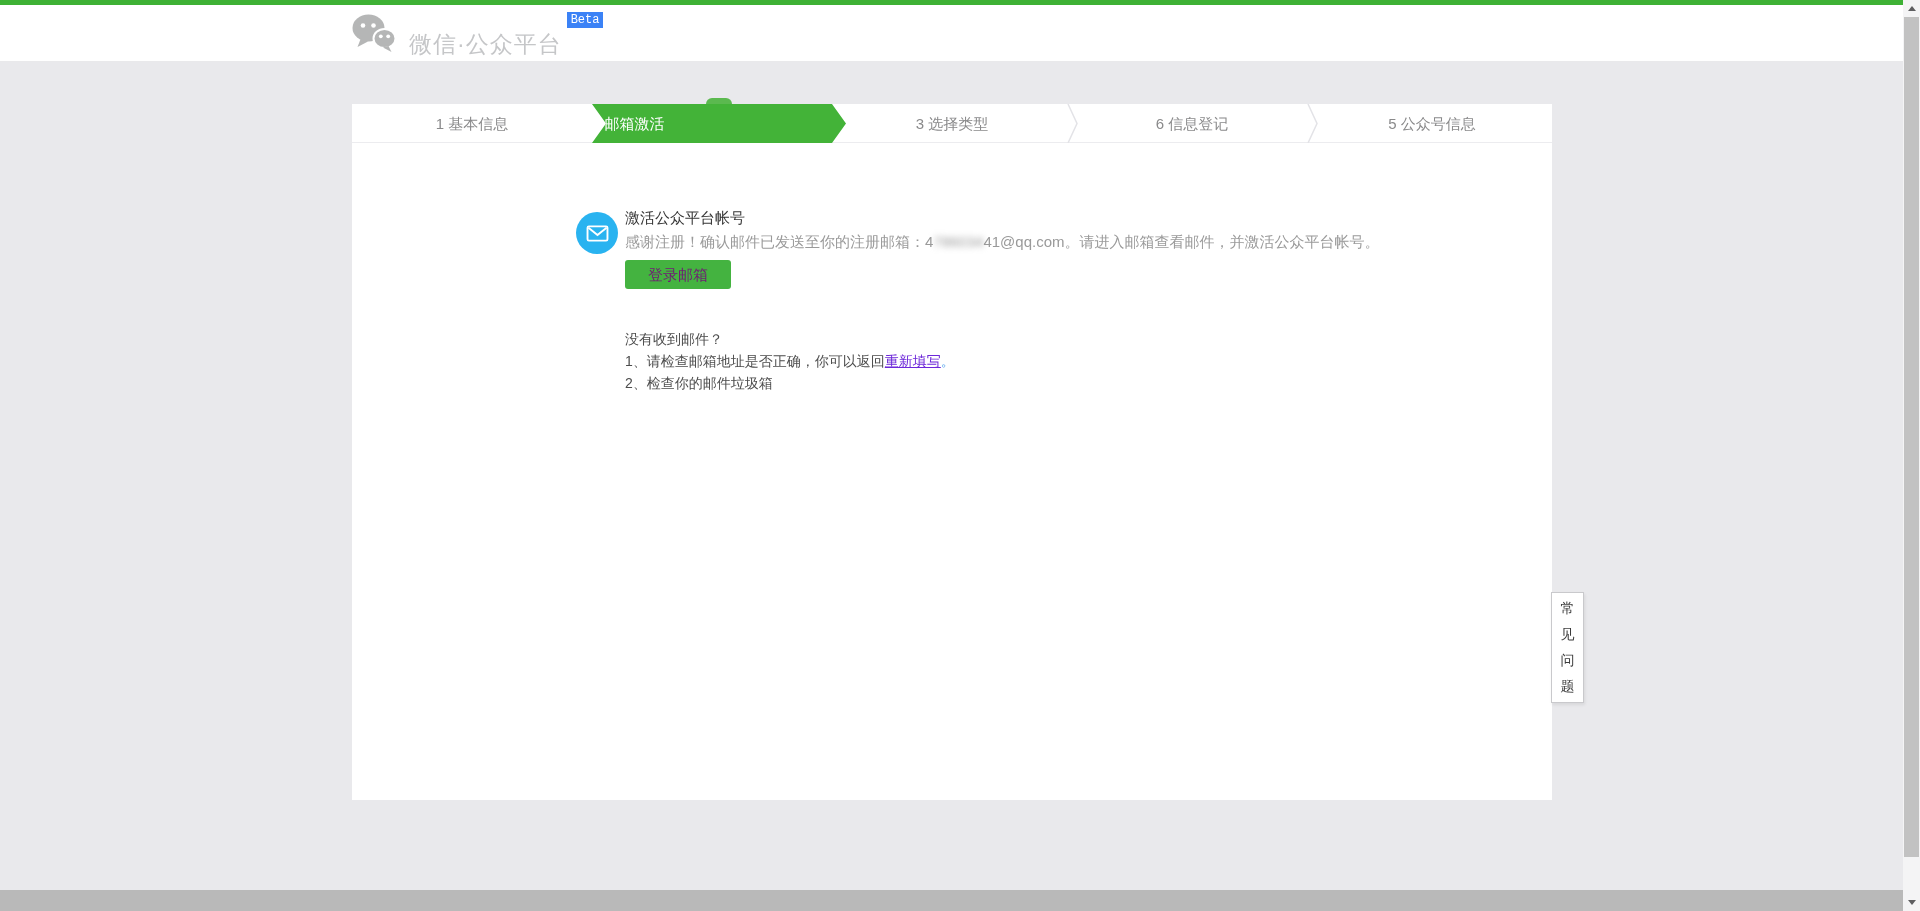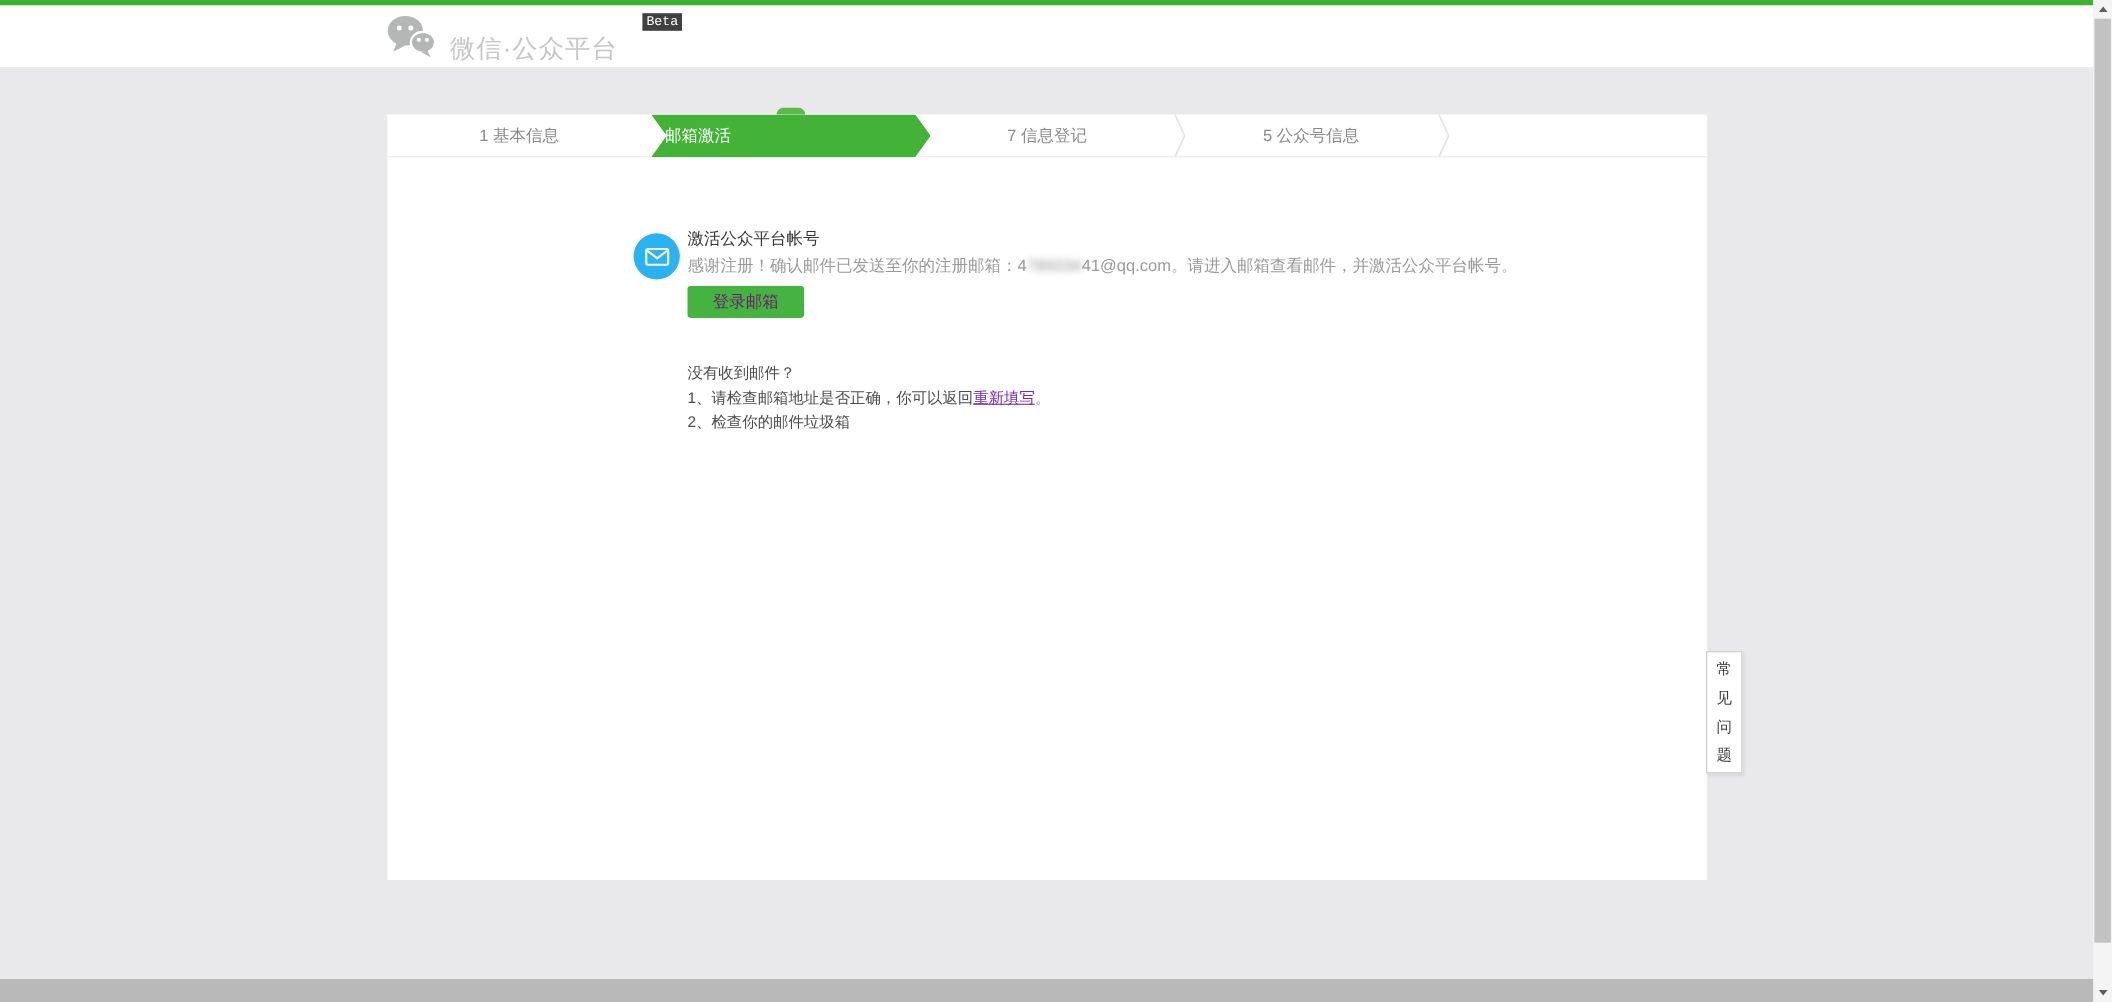--- a/index.html
+++ b/index.html
@@ -9,21 +9,21 @@
     background:#e9e9ec;
     font-family:"Liberation Sans","DejaVu Sans",sans-serif;
   }
   
   .topbar { position:absolute; left:0; top:0; width:1903px; height:5px; background:#3eb135; }
   
   .header { position:absolute; left:0; top:5px; width:1903px; height:57px; background:#fff; border-bottom:1px solid #e9e9eb; }
   .header-inner { margin-left:352px; height:100%; display:flex; align-items:center; }
   .logo { margin-right:13px; display:flex; }
   .title { font-size:23px; color:#c5c6c8; letter-spacing:1px;margin-top:23px; }
-  .beta { align-self:flex-start; margin-top:7px; margin-left:22px; background:#404040; color:#fff; font-size:12px; line-height:16px; padding:0 4px; font-family:"Liberation Mono","DejaVu Sans Mono",monospace; }
+  .beta { align-self:flex-start; margin-top:7px; margin-left:5px; background:#3b82f6; color:#fff; font-size:12px; line-height:16px; padding:0 4px; font-family:"Liberation Mono","DejaVu Sans Mono",monospace; }
   
   .panel { position:absolute; left:352px; top:104px; width:1200px; height:696px; background:#fff; }
   
   .wizard { position:relative; height:39px; border-bottom:1px solid #ececef; display:flex; }
   .step { width:240px; text-align:center; line-height:39px; font-size:15px; color:#8a8a8b; white-space:nowrap; }
   .wizard .sep { position:absolute; top:0; z-index:1; }
   .sep-1 { left:715px; } .sep-2 { left:955px; }
   .active-arrow {
     position:absolute; left:240px; top:0; width:254px; height:39px; z-index:2;
     background:#43b338; color:#fff; line-height:39px; font-size:15px;
@@ -86,21 +86,24 @@
 </div>
 
 <div class="panel">
 
   <div class="wizard">
     <div class="step">
       <span>1 基本信息</span>
     </div>
     <div class="step"></div>
     <div class="step">
-      <span>7 信息登记</span>
+      <span>3 选择类型</span>
+    </div>
+    <div class="step">
+      <span>6 信息登记</span>
     </div>
     <div class="step">
       <span>5 公众号信息</span>
     </div>
 
     <span class="sep sep-1">
       <svg width="11" height="39">
           <polyline points="1,0 10,19.5 1,39" fill="none" stroke="#e3e3e7" stroke-width="1.5"></polyline>
         </svg>
     </span>

